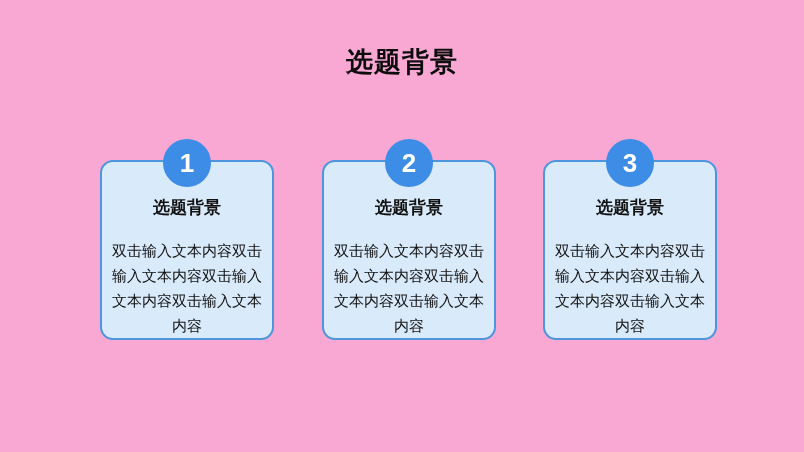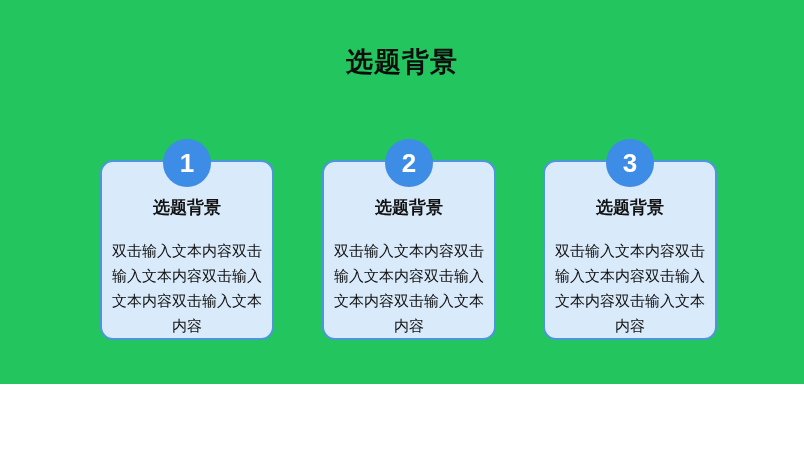--- a/index.html
+++ b/index.html
@@ -2,22 +2,22 @@
 <html><head>
 <meta charset="utf-8">
 <style>
   * { margin: 0; padding: 0; box-sizing: border-box; }
   html, body { background: #ffffff; }
   body { font-family: "Liberation Sans", "DejaVu Sans", sans-serif; }
 
   .slide {
     position: relative;
     width: 804px;
-    height: 384px;
-    background: #22c55e;
+    height: 452px;
+    background: #f9a8d4;
     overflow: hidden;
   }
 
   .slide-title {
     position: absolute;
     top: 44px;
     left: 0;
     width: 100%;
     text-align: center;
     font-size: 27px;

